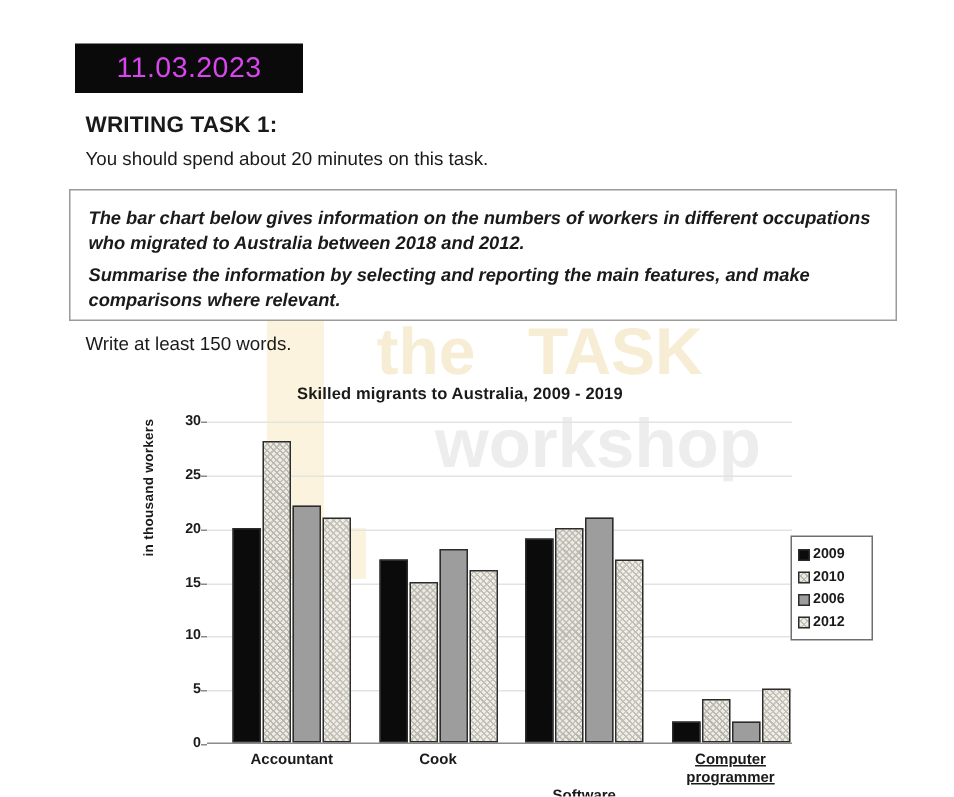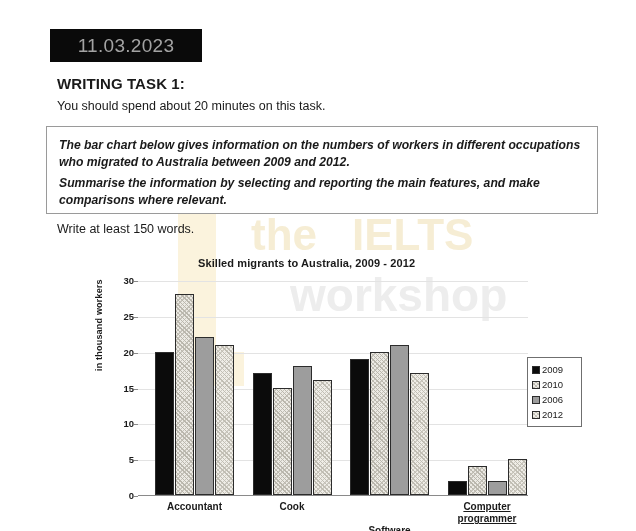--- a/index.html
+++ b/index.html
@@ -79,21 +79,21 @@
   }
 
   
   #date-badge {
     position: absolute;
     left: 50px;
     top: 29px;
     width: 152px;
     height: 33px;
     background: #0a0a0a;
-    color: #a3a3a3;
+    color: #d946ef;
     font-size: 19px;
     letter-spacing: 0.3px;
     display: flex;
     align-items: center;
     justify-content: center;
   }
 
   
   #task-heading {
     position: absolute;
@@ -263,51 +263,51 @@
   .legend-swatch {
     width: 8px;
     height: 8px;
     border: 1px solid #2c2c2c;
     box-sizing: border-box;
     margin-right: 2px;
     flex: 0 0 auto;
   }
   .legend-label {
     font-size: 9.5px;
-    font-weight: normal;
+    font-weight: bold;
     line-height: 1;
   }
 </style>
 </head>
 <body>
 
 <div id="watermark-layer">
   <div id="wm-logo-block"></div>
   <div id="wm-logo-foot"></div>
   <div id="wm-text-the">the</div>
-  <div id="wm-text-ielts">IELTS</div>
+  <div id="wm-text-ielts">TASK</div>
   <div id="wm-text-workshop">workshop</div>
 </div>
 
 <div id="content-layer">
 
   <div id="date-badge">11.03.2023</div>
 
   <div id="task-heading">WRITING TASK 1:</div>
   <div id="task-instruction">You should spend about 20 minutes on this task.</div>
 
   <div id="prompt-box">
-    <div class="prompt-para" id="prompt-para-1">The bar chart below gives information on the numbers of workers in different occupations who migrated to Australia between 2009 and 2012.</div>
+    <div class="prompt-para" id="prompt-para-1">The bar chart below gives information on the numbers of workers in different occupations who migrated to Australia between 2018 and 2012.</div>
     <div class="prompt-para" id="prompt-para-2">Summarise the information by selecting and reporting the main features, and make comparisons where relevant.</div>
   </div>
 
   <div id="word-count-note">Write at least 150 words.</div>
 
   <div id="chart">
-    <div id="chart-title">Skilled migrants to Australia, 2009 - 2012</div>
+    <div id="chart-title">Skilled migrants to Australia, 2009 - 2019</div>
     <div id="y-axis-title">in thousand workers</div>
 
     <div id="plot-area">
       <div id="gridlines">
           <div class="gridline" style="top: 179.167px;"></div>
           <div class="gridline" style="top: 143.333px;"></div>
           <div class="gridline" style="top: 107.5px;"></div>
           <div class="gridline" style="top: 71.6667px;"></div>
           <div class="gridline" style="top: 35.8333px;"></div>
           <div class="gridline" style="top: 0px;"></div>

